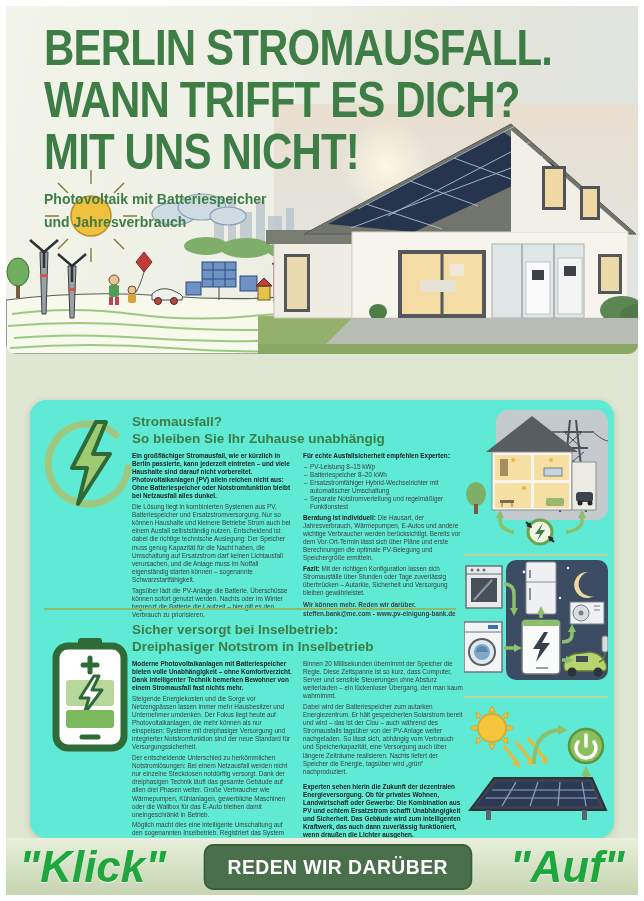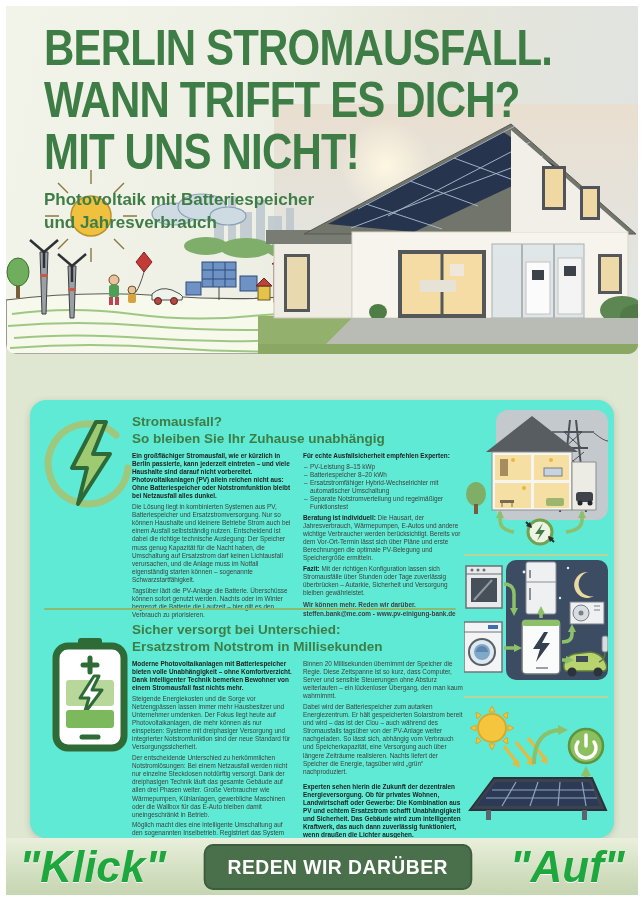--- a/index.html
+++ b/index.html
@@ -8,21 +8,21 @@
 
   
   .hero{position:absolute;left:0;top:0;width:632px;height:348px;
         background:linear-gradient(100deg,#f2f3e9 0%,#eef0e5 40%,#e6e6da 62%,#dfe3e1 100%);overflow:hidden;border-radius:0 0 10px 10px;}
   .hero-art{position:absolute;left:0;bottom:0;width:632px;height:250px;}
   .headline{position:absolute;left:38px;top:16px;margin:0;color:#3e7d46;
             font-size:50px;line-height:52px;font-weight:bold;letter-spacing:-1px;
             transform:scaleX(.84);transform-origin:left top;white-space:nowrap;}
   .headline span{display:block;}
   .subtitle{position:absolute;left:38px;top:182px;margin:0;color:#3e7d46;
-            font-size:17px;line-height:23px;font-weight:bold;}
+            font-size:14px;line-height:23px;font-weight:bold;}
   .subtitle span{display:block;}
   .signature{position:absolute;left:336px;top:360px;font-size:6px;color:#8d9082;font-style:italic;letter-spacing:1px;}
 
   
   .card{position:absolute;left:24px;top:394px;width:584px;height:438px;background:#5eead4;
         border-radius:16px;box-shadow:0 2px 7px rgba(60,70,50,.22);overflow:hidden;}
   .sec-title{position:absolute;margin:0;color:#3e7d46;font-weight:bold;font-size:13.5px;line-height:17px;}
   .sec-title span{display:block;}
   .cols{position:absolute;display:flex;gap:10px;width:332px;}
   .col{width:161px;}
@@ -289,22 +289,22 @@
         <line x1="46" y1="22" x2="46" y2="36"></line>
             <line x1="39" y1="29" x2="53" y2="29"></line>
       </g>
       <rect x="22" y="44" width="48" height="26" rx="3" fill="#b7d89a"></rect>
       <polygon points="50,40 36,62 45,62 40,78 58,54 48,54 55,40" fill="#ffffff" stroke="#2e6b37" stroke-width="3" stroke-linejoin="round"></polygon>
       <rect x="22" y="74" width="48" height="18" rx="3" fill="#7cb95c"></rect>
       <line x1="38" y1="101" x2="54" y2="101" stroke="#2e6b37" stroke-width="5" stroke-linecap="round"></line>
     </svg>
 
     <h2 class="sec-title" style="left:102px;top:221px">
-      <span>Sicher versorgt bei Unterschied:</span>
-      <span>Ersatzstrom Notstrom in Millisekunden</span>
+      <span>Sicher versorgt bei Inselbetrieb:</span>
+      <span>Dreiphasiger Notstrom in Inselbetrieb</span>
     </h2>
 
     <div class="cols tiny" style="left:102px;top:260px">
       <div class="col">
         <p class="lead">Moderne Photovoltaikanlagen mit Batteriespeicher bieten volle Unabhängigkeit – ohne Komfortverzicht. Dank intelligenter Technik bemerken Bewohner von einem Stromausfall fast nichts mehr.</p>
         <p>Steigende Energiekosten und die Sorge vor Netzengpässen lassen immer mehr Hausbesitzer und Unternehmer umdenken. Der Fokus liegt heute auf Photovoltaikanlagen, die mehr können als nur einspeisen: Systeme mit dreiphasiger Versorgung und integrierter Notstromfunktion sind der neue Standard für Versorgungssicherheit.</p>
         <p>Der entscheidende Unterschied zu herkömmlichen Notstromlösungen: Bei einem Netzausfall werden nicht nur einzelne Steckdosen notdürftig versorgt. Dank der dreiphasigen Technik läuft das gesamte Gebäude auf allen drei Phasen weiter. Große Verbraucher wie Wärmepumpen, Kühlanlagen, gewerbliche Maschinen oder die Wallbox für das E-Auto bleiben damit uneingeschränkt in Betrieb.</p>
         <p>Möglich macht dies eine intelligente Umschaltung auf den sogenannten Inselbetrieb. Registriert das System einen Netzausfall, trennt es sich automatisch vom öffentlichen Netz.</p>
       </div>
       <div class="col">

